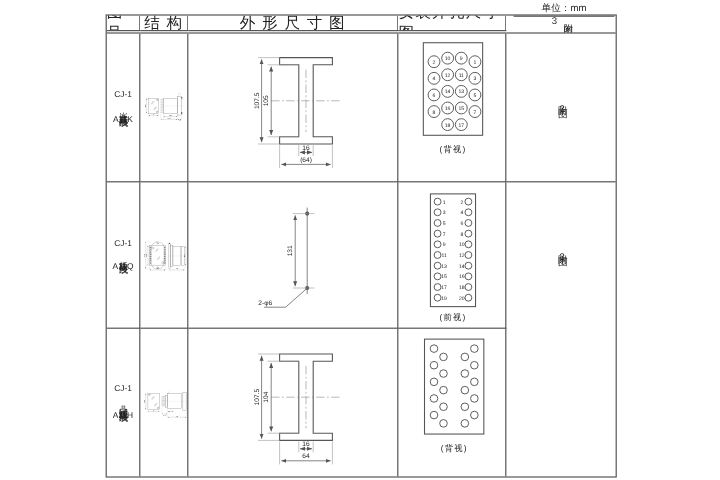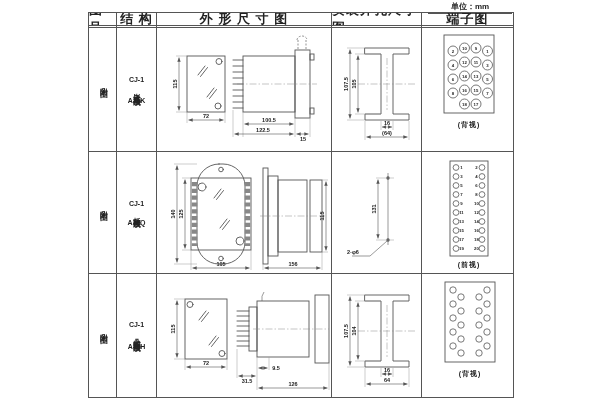--- a/index.html
+++ b/index.html
@@ -1,17 +1,17 @@
 <!DOCTYPE html>
 <html><head>
 <meta charset="utf-8">
 <style>
   html,body{margin:0;padding:0;background:#fff;}
   .page{position:relative;width:600px;height:400px;background:#ffffff;
-        font-family:"Liberation Sans",sans-serif;color:#222;overflow:hidden;font-weight:bold;}
+        font-family:"Liberation Sans",sans-serif;color:#222;overflow:hidden;}
   .unit{position:absolute;left:428px;top:1px;width:84px;text-align:center;
         font-size:8px;border-bottom:1px solid #555;padding-bottom:1px;}
   .tbl{position:absolute;left:88px;top:12px;display:grid;
        grid-template-columns:28px 40px 175px 90px 91px;
        grid-template-rows:15px 124px 122px 123px;
        border:1px solid #555;}
   .tbl>div{border-right:1px solid #555;border-bottom:1px solid #555;
        display:flex;align-items:center;justify-content:center;overflow:hidden;}
   .tbl>div:nth-child(5n){border-right:none;}
   .tbl>div:nth-last-child(-n+5){border-bottom:none;}
@@ -37,21 +37,20 @@
 <div class="page">
 
   <div class="unit">单位：mm</div>
 
   <div class="tbl">
 
     <div class="hc">图号</div>
     <div class="hc">结 构</div>
     <div class="hc">外 形 尺 寸 图</div>
     <div class="hc">安装开孔尺寸图</div>
-    <div class="hc">端子图</div>
 
     <div>
       <span class="vtext">附图3</span>
     </div>
     <div class="struct">
       <span>CJ-1</span>
       <span class="vtext">嵌入式后接线</span>
       <span>A11K</span>
     </div>
 

